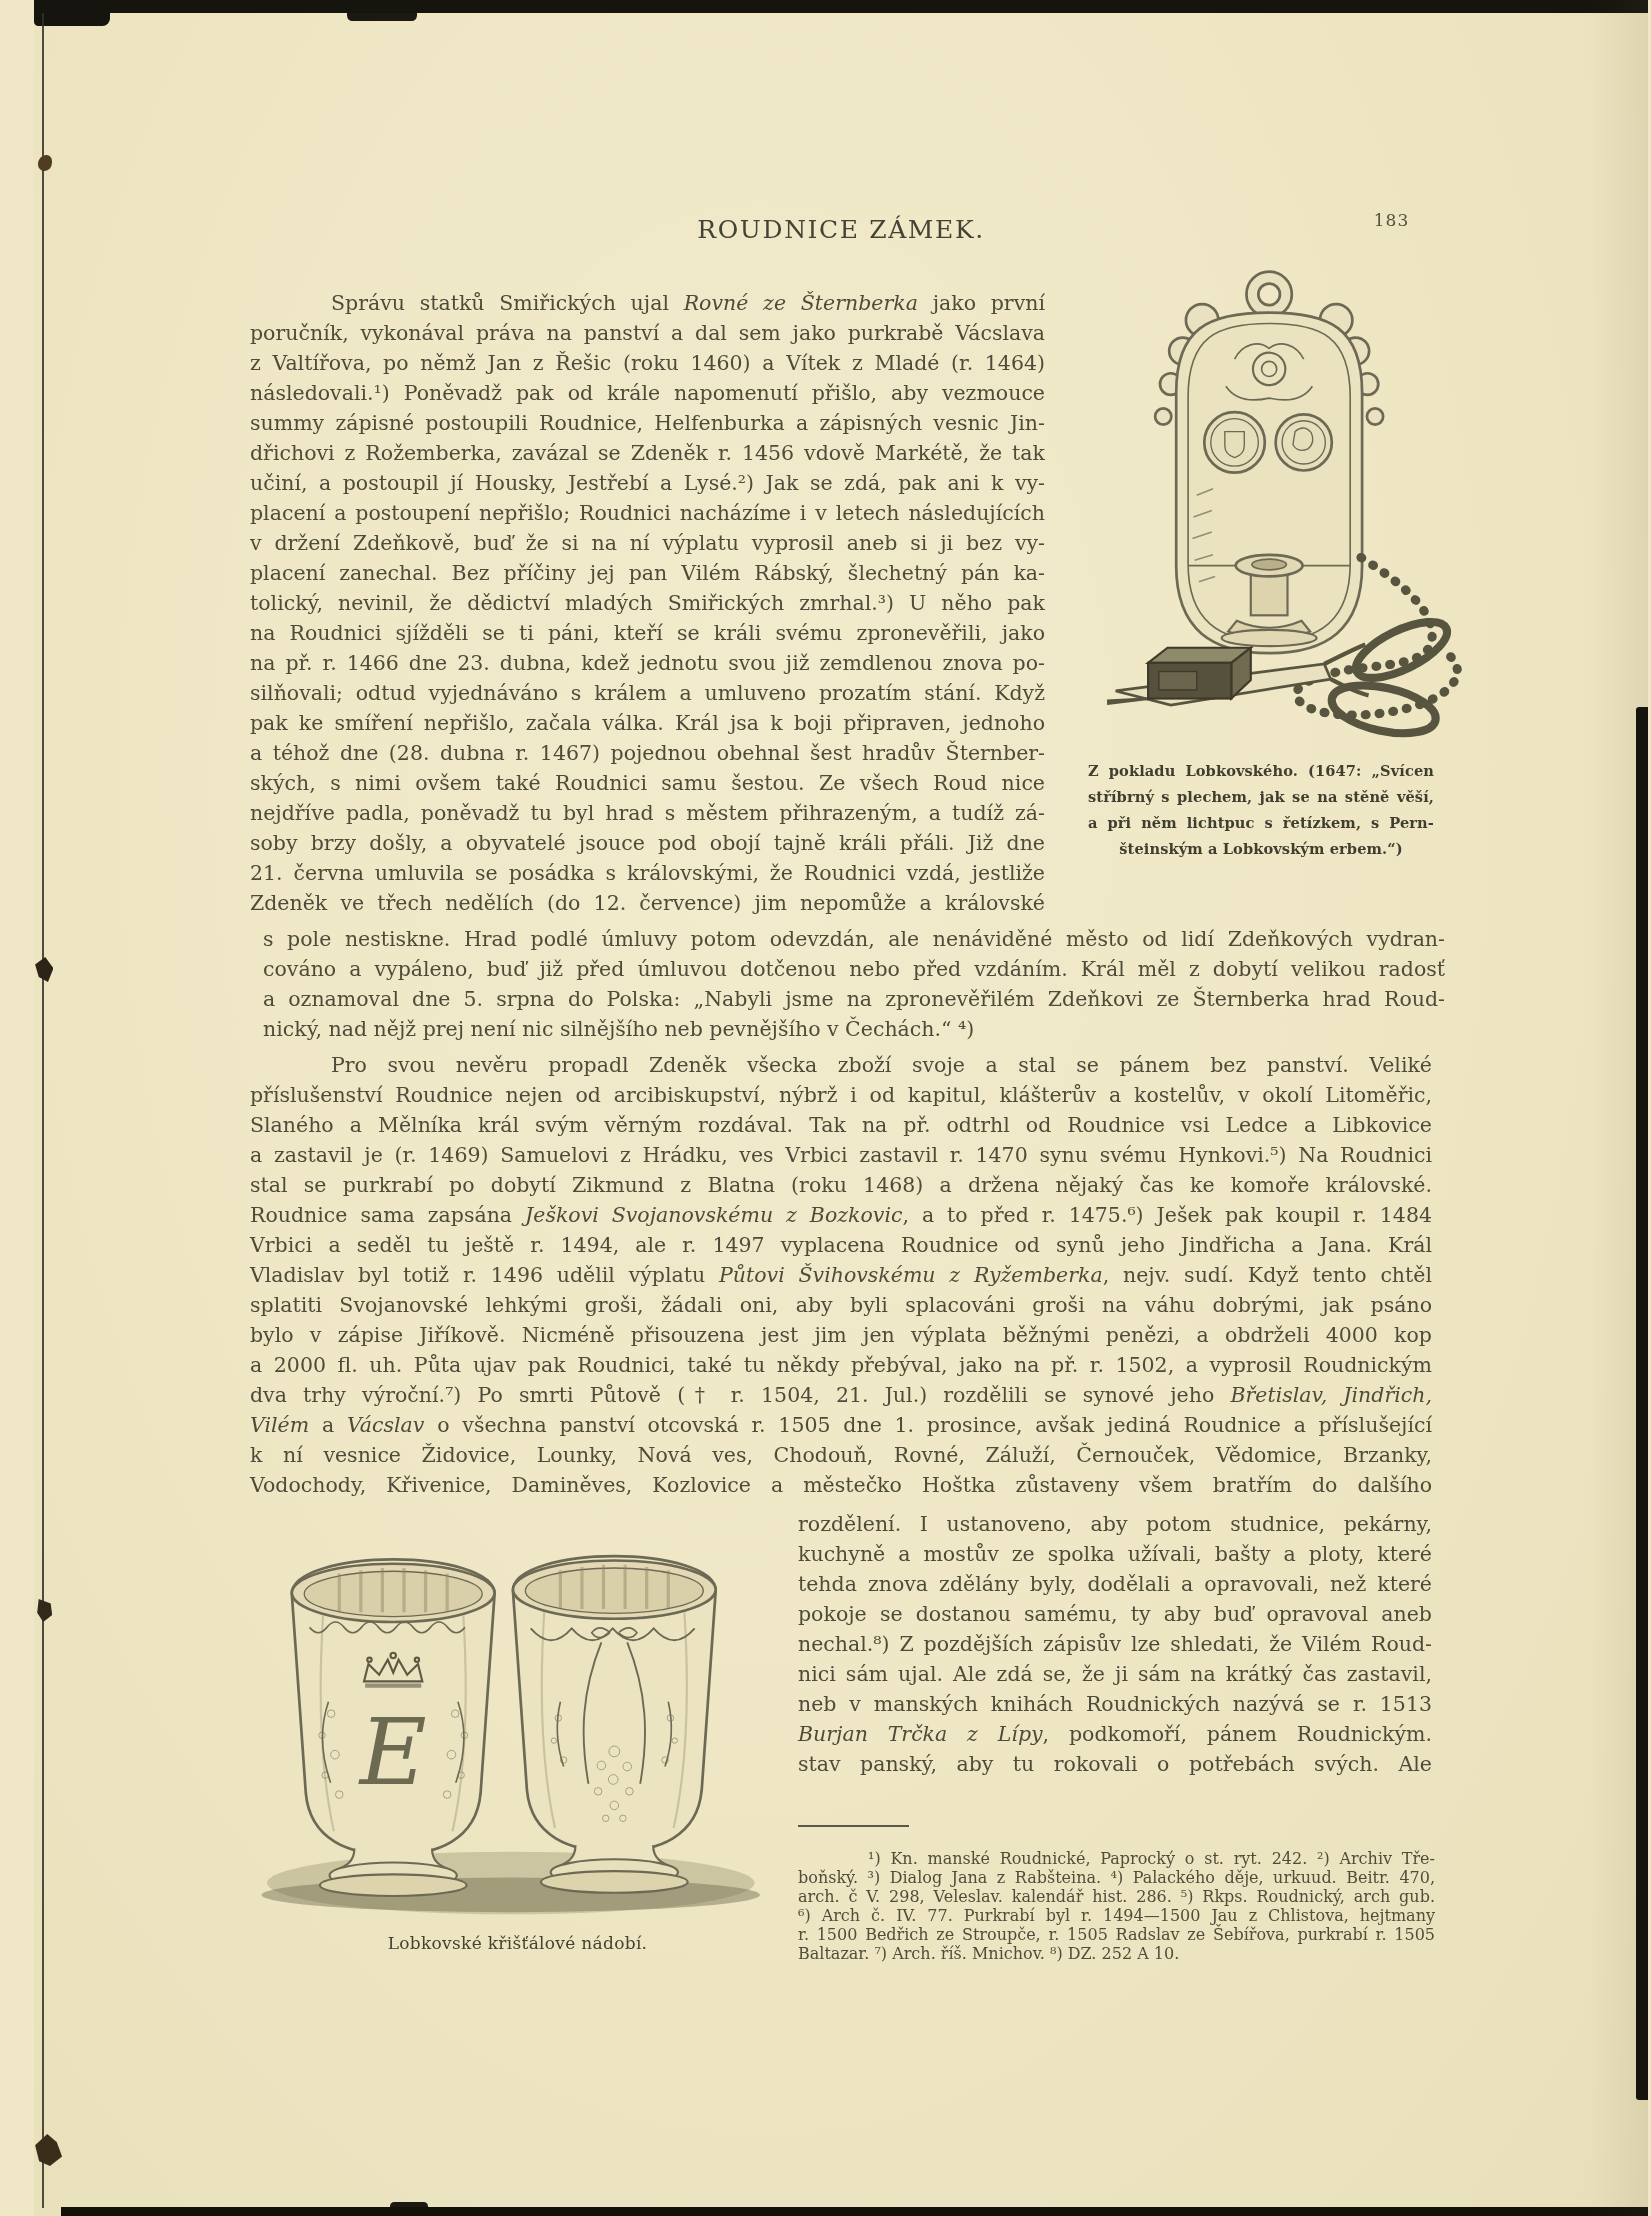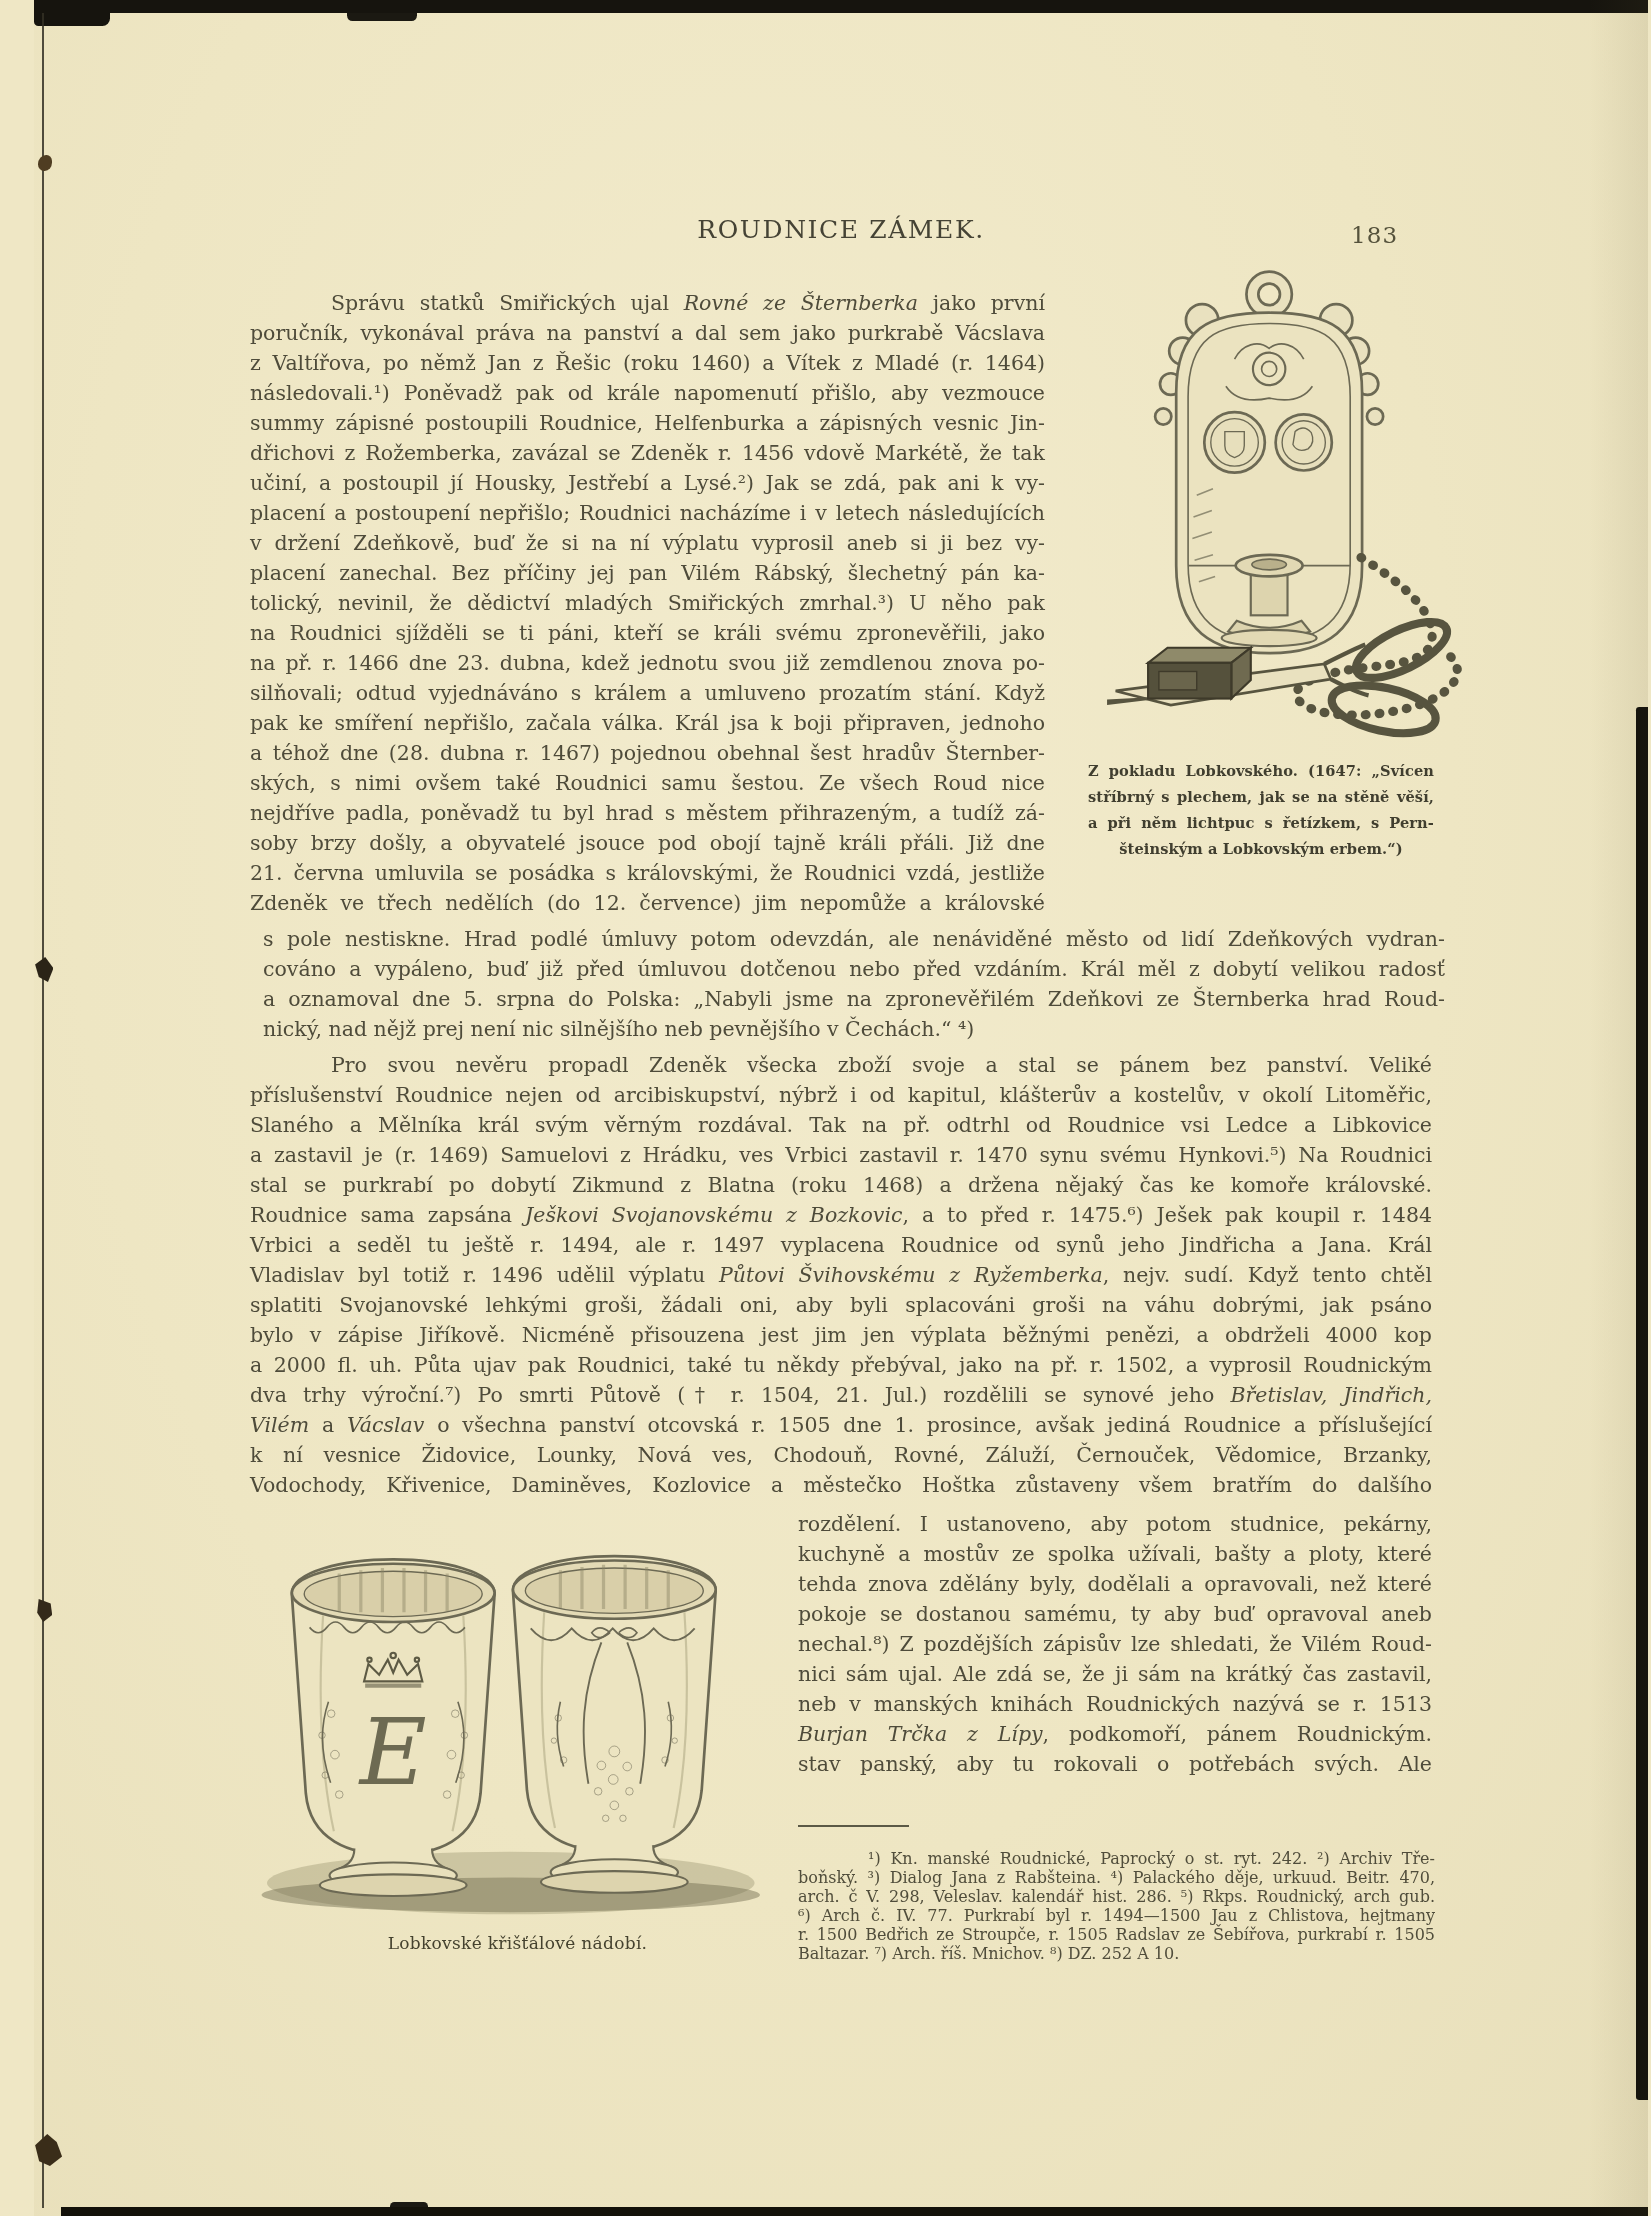--- a/index.html
+++ b/index.html
@@ -21,22 +21,22 @@
   .edge-shade{position:absolute;right:0;top:0;bottom:0;width:59px;background:linear-gradient(to right,rgba(100,90,55,0) ,rgba(100,90,55,.10));}
   .mark{position:absolute;background:#4f3d22;}
   .mark1{left:4.3px;top:155px;width:14px;height:16px;border-radius:60% 40% 55% 45%;}
   .mark2{left:1.1px;top:957px;width:18.4px;height:25px;background:#2b2417;clip-path:polygon(0 30%,55% 0,100% 45%,70% 100%,20% 80%);}
   .mark3{left:3.2px;top:1599px;width:15px;height:23px;background:#33291a;clip-path:polygon(10% 0,90% 20%,100% 70%,40% 100%,0 60%);}
   .mark4{left:1.1px;top:2134px;width:27px;height:32px;background:#3a2d19;clip-path:polygon(0 35%,45% 0,80% 25%,100% 70%,55% 100%,15% 85%);}
 
   
   .title{position:absolute;left:216px;top:215px;width:1182px;text-align:center;
          font-size:25px;letter-spacing:1.6px;color:#454335;}
-  .page-number{position:absolute;left:1317px;top:222px;width:81px;text-align:left;
-         font-size:23px;color:#55523c;letter-spacing:1.1px;}
+  .page-number{position:absolute;left:1317px;top:210px;width:81px;text-align:center;
+         font-size:17px;color:#55523c;letter-spacing:1.1px;}
 
   
   .tblock{position:absolute;font-size:20.5px;}
   .ln{text-align:justify;text-align-last:justify;white-space:normal;}
   .ln.indent{text-indent:81px;}
   .ln.endleft{text-align-last:left;}
   .ln.center{text-align:right;text-align-last:center;}
   #p1{left:216px;top:288px;width:795px;line-height:30px;}
   #w1{left:229px;top:924px;width:1182px;line-height:30px;}
   #p2{left:216px;top:1050px;width:1182px;line-height:30px;}

